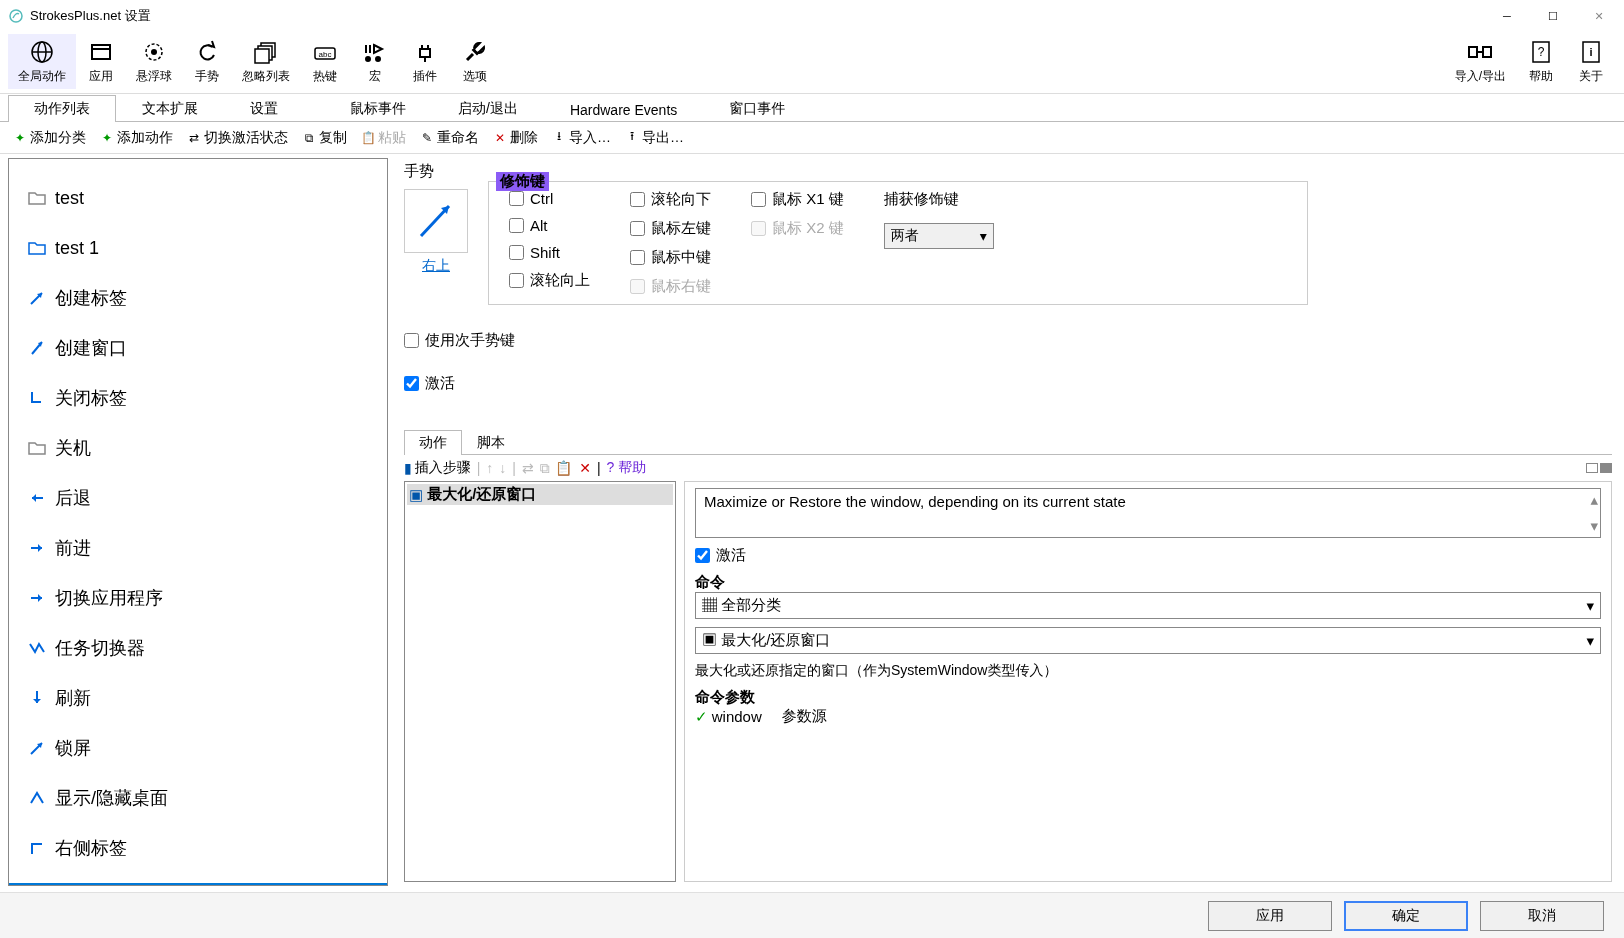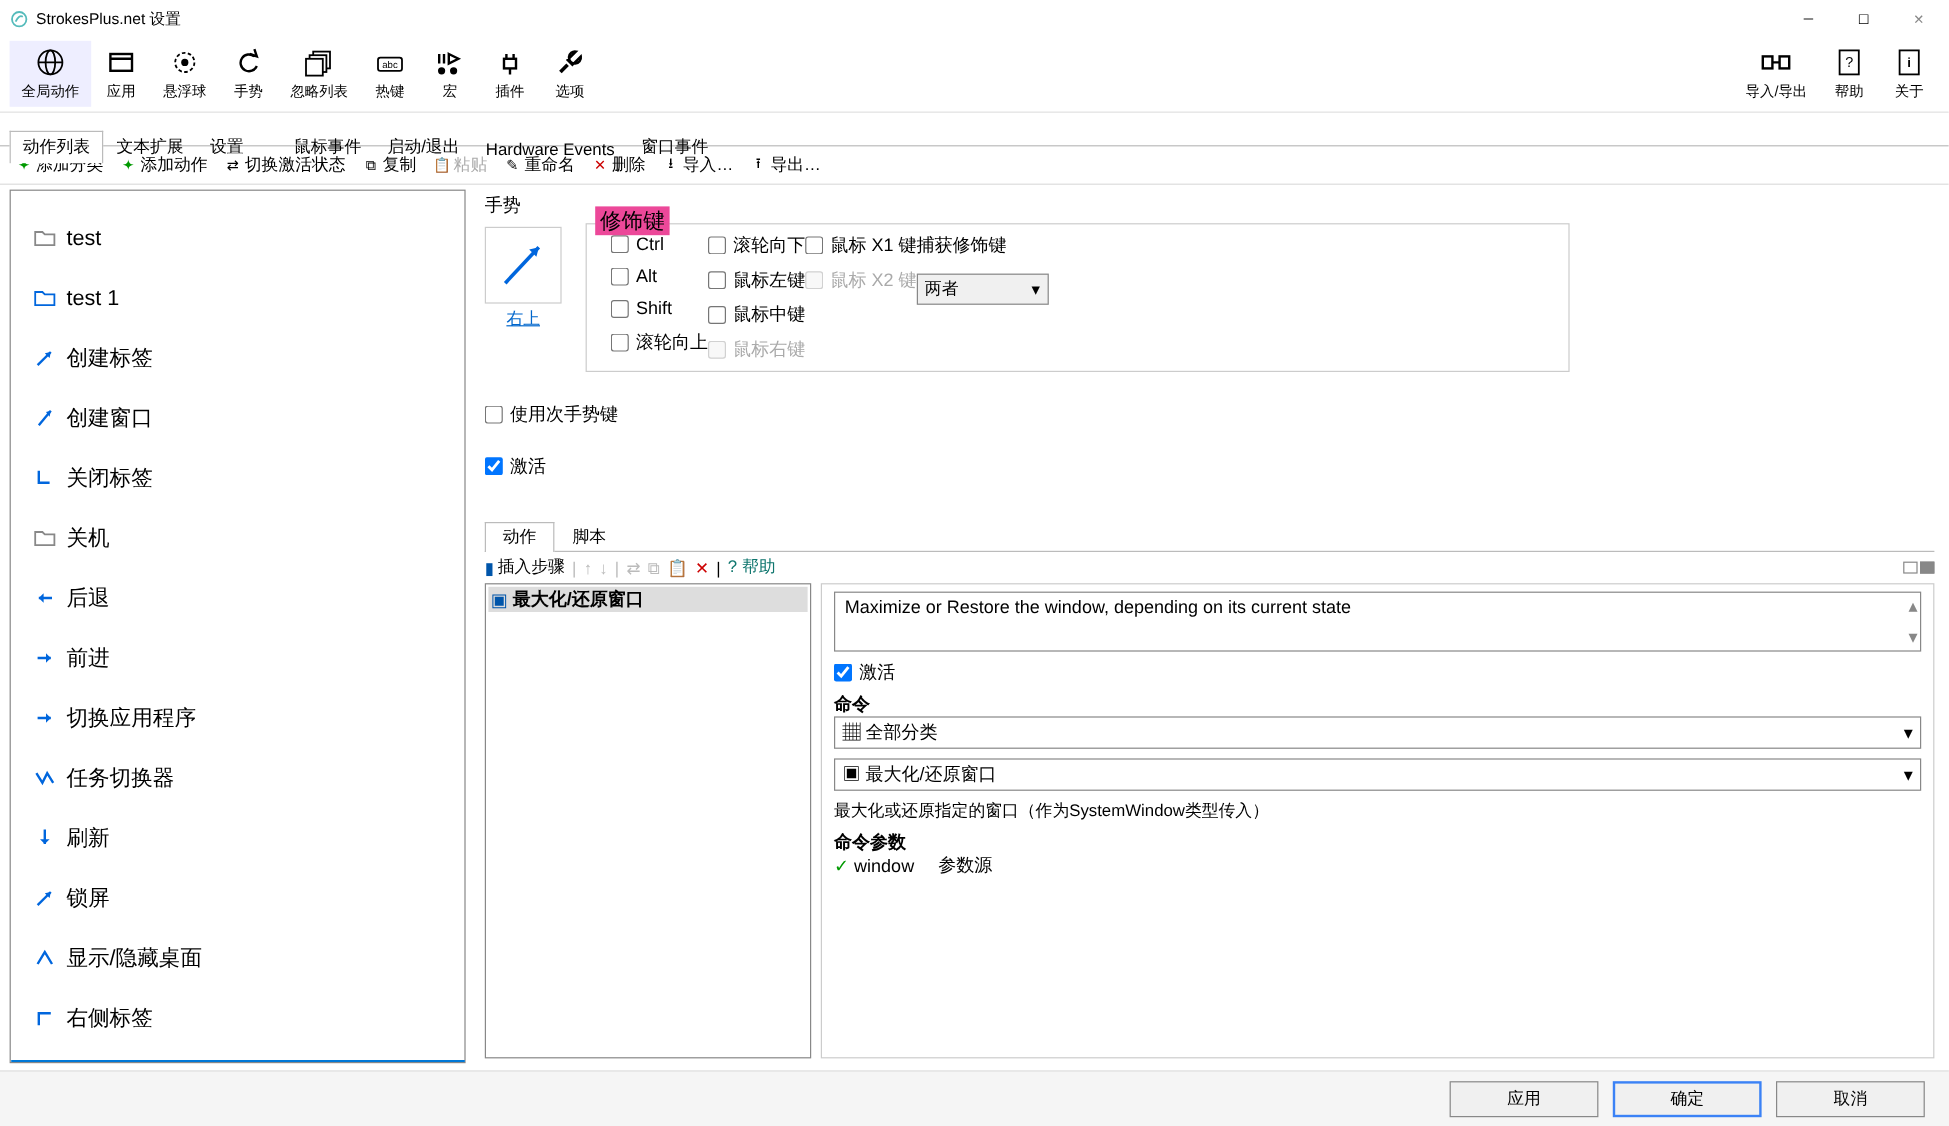--- a/index.html
+++ b/index.html
@@ -8,65 +8,65 @@
 .titlebar-icon { width: 16px; height: 16px; margin-right: 6px; display: flex; align-items: center; justify-content: center; font-size: 14px; color: #5aa; }
 .titlebar-text { flex: 1; font-size: 13px; }
 .win-btn { width: 46px; height: 32px; display: flex; align-items: center; justify-content: center; font-size: 11px; }
 .win-btn.close { color: #888; }
 .ribbon { display: flex; padding: 2px 8px 4px; border-bottom: 1px solid #ddd; background: #fff; }
 .ribbon-item { display: flex; flex-direction: column; align-items: center; padding: 4px 10px; min-width: 50px; cursor: default; }
 .ribbon-icon { width: 28px; height: 28px; display: flex; align-items: center; justify-content: center; font-size: 22px; }
 .ribbon-label { font-size: 12px; margin-top: 2px; }
 .ribbon-spacer { flex: 1; }
 .tabs { display: flex; border-bottom: 1px solid #bbb; padding: 0 8px; height: 28px; align-items: flex-end; background: #fff; }
-.tab { padding: 4px 10px; font-size: 14px; cursor: default; border: 1px solid transparent; border-bottom: none; position: relative; top: 15px; }
+.tab { padding: 4px 25px; font-size: 14px; cursor: default; border: 1px solid transparent; border-bottom: none; position: relative; top: 1px; }
 .tab.active { border-color: #bbb; background: #fff; font-weight: normal; }
 .action-bar { display: flex; align-items: center; padding: 4px 8px; border-bottom: 1px solid #ddd; gap: 4px; height: 32px; }
 .action-btn { display: flex; align-items: center; gap: 3px; padding: 2px 5px; font-size: 14px; cursor: default; }
 .action-btn.disabled { color: #aaa; }
 .action-icon { font-size: 12px; width: 14px; text-align: center; }
 .main { display: flex; height: calc(938px - 32px - 64px - 28px - 32px - 46px); }
 .left-panel { width: 380px; border: 1px solid #888; margin: 4px 4px 4px 8px; overflow-y: scroll; position: relative; }
 .tree-list { padding: 4px 0; }
 .tree-item { display: flex; align-items: center; padding: 2px 4px 2px 18px; height: 30px; font-size: 18px; cursor: default; gap: 8px; margin-top: 20px; }
 .tree-item.selected { background: #0078d7; color: #fff; }
 .tree-item .ticon { width: 20px; height: 20px; display: flex; align-items: center; justify-content: center; }
 .gray .ticon svg, .gray .ticon { color: #888; }
 .right-panel { flex: 1; padding: 8px 12px; display: flex; flex-direction: column; overflow: hidden; }
 .gesture-row { display: flex; gap: 20px; align-items: flex-start; }
 .gesture-box { display: flex; flex-direction: column; align-items: center; }
 .gesture-preview { width: 64px; height: 64px; border: 1px solid #ccc; display: flex; align-items: center; justify-content: center; margin: 4px 0; }
 .gesture-label { color: #0066cc; text-decoration: underline; font-size: 14px; }
-.modifiers { border: 1px solid #ccc; padding: 8px 14px 8px 0; flex: 1; display: flex; max-width: 820px; }
+.modifiers { border: 1px solid #ccc; padding: 8px 14px 8px 0; flex: 1; display: flex; gap: 40px; max-width: 820px; }
 .mod-col { display: flex; flex-direction: column; gap: 10px; }
 .chk { display: flex; align-items: center; gap: 6px; font-size: 15px; }
 .chk input { width: 15px; height: 15px; }
 .chk.disabled { color: #aaa; }
 .field-label { font-size: 15px; margin-bottom: 4px; }
 .select-box { border: 1px solid #888; padding: 2px 6px; font-size: 14px; height: 26px; display: flex; align-items: center; justify-content: space-between; min-width: 110px; background: #f0f0f0; }
 .opt-row { display: flex; gap: 24px; margin: 26px 0; }
 .sub-tabs { display: flex; margin-top: 10px; border-bottom: 1px solid #bbb; }
 .sub-tab { padding: 3px 14px; border: 1px solid transparent; border-bottom: none; position: relative; top: 1px; font-size: 14px; }
 .sub-tab.active { border-color: #bbb; background: #fff; }
 .step-bar { display: flex; align-items: center; gap: 6px; padding: 4px 0; font-size: 14px; }
 .step-bar .sbtn { display: flex; align-items: center; gap: 3px; }
 .step-bar .disabled { color: #bbb; }
-.help-link { color: #0f766e; }
+.help-link { color: #6d28d9; }
 .step-editor { display: flex; gap: 8px; flex: 1; min-height: 0; }
 .step-list { width: 272px; border: 1px solid #888; padding: 2px; font-size: 15px; overflow-x: scroll; }
 .step-list-item { display: flex; align-items: center; gap: 4px; padding: 1px 2px; }
 .step-list-item.sel { background: #ddd; }
 .step-detail { flex: 1; border: 1px solid #ccc; padding: 6px 10px; overflow-y: scroll; font-size: 15px; display: flex; flex-direction: column; gap: 8px; }
 .desc-box { border: 1px solid #888; padding: 4px 8px; min-height: 50px; font-size: 15px; position: relative; }
 .combo { border: 1px solid #888; padding: 3px 6px; display: flex; align-items: center; justify-content: space-between; font-size: 15px; }
 .desc-line { font-size: 14px; }
 .footer { position: fixed; bottom: 0; right: 0; left: 0; height: 46px; display: flex; justify-content: flex-end; align-items: center; gap: 12px; padding: 0 20px; background: #f5f5f5; border-top: 1px solid #e0e0e0; }
 .footer-btn { width: 124px; height: 30px; border: 1px solid #888; background: #f0f0f0; display: flex; align-items: center; justify-content: center; font-size: 14px; }
 .footer-btn.primary { border: 2px solid #3b82f6; }
-.sec-title { font-size: 18px; position: relative; top: 10px; left: 8px; background: #ec4899; padding: 0 4px; width: fit-content; z-index: 1; }
+.sec-title { font-size: 15px; position: relative; top: 10px; left: 8px; background: #8b5cf6; padding: 0 4px; width: fit-content; z-index: 1; font-weight: bold; }
 .mod-wrap { position: relative; flex: 1; }
 .panel-toggle { margin-left: auto; display: flex; gap: 2px; }
 .panel-toggle span { width: 12px; height: 10px; border: 1px solid #888; }
 .scroll-sp { overflow-x: scroll; }
 svg { display: block; }
 </style>
 </head>
 <body>
 
 <div class="titlebar">

